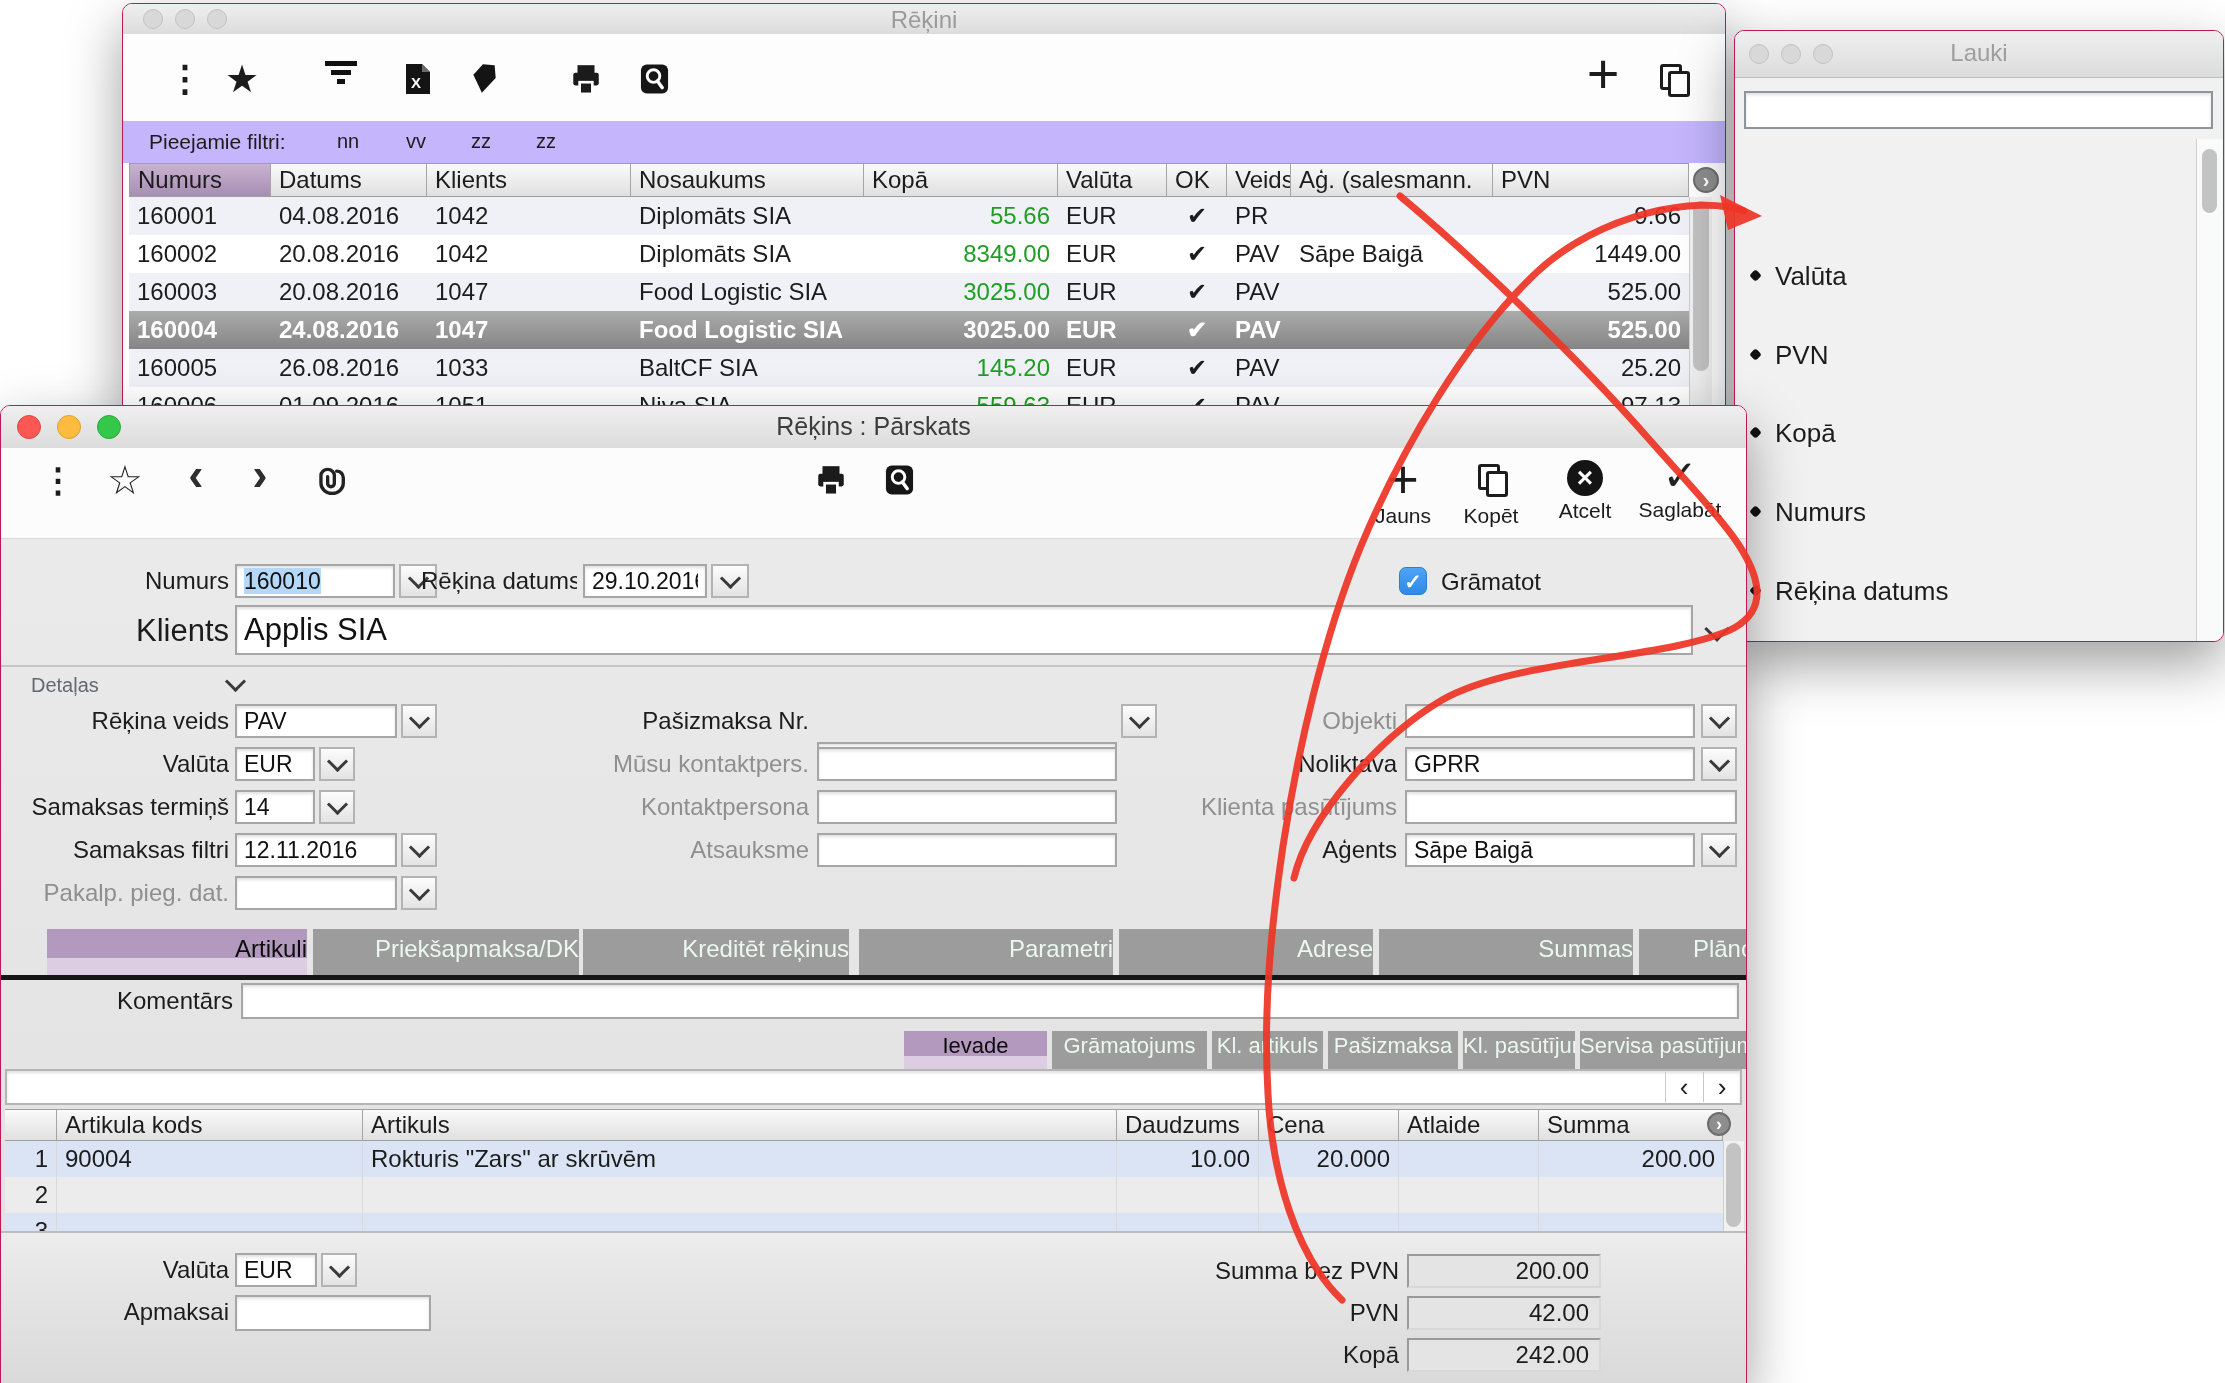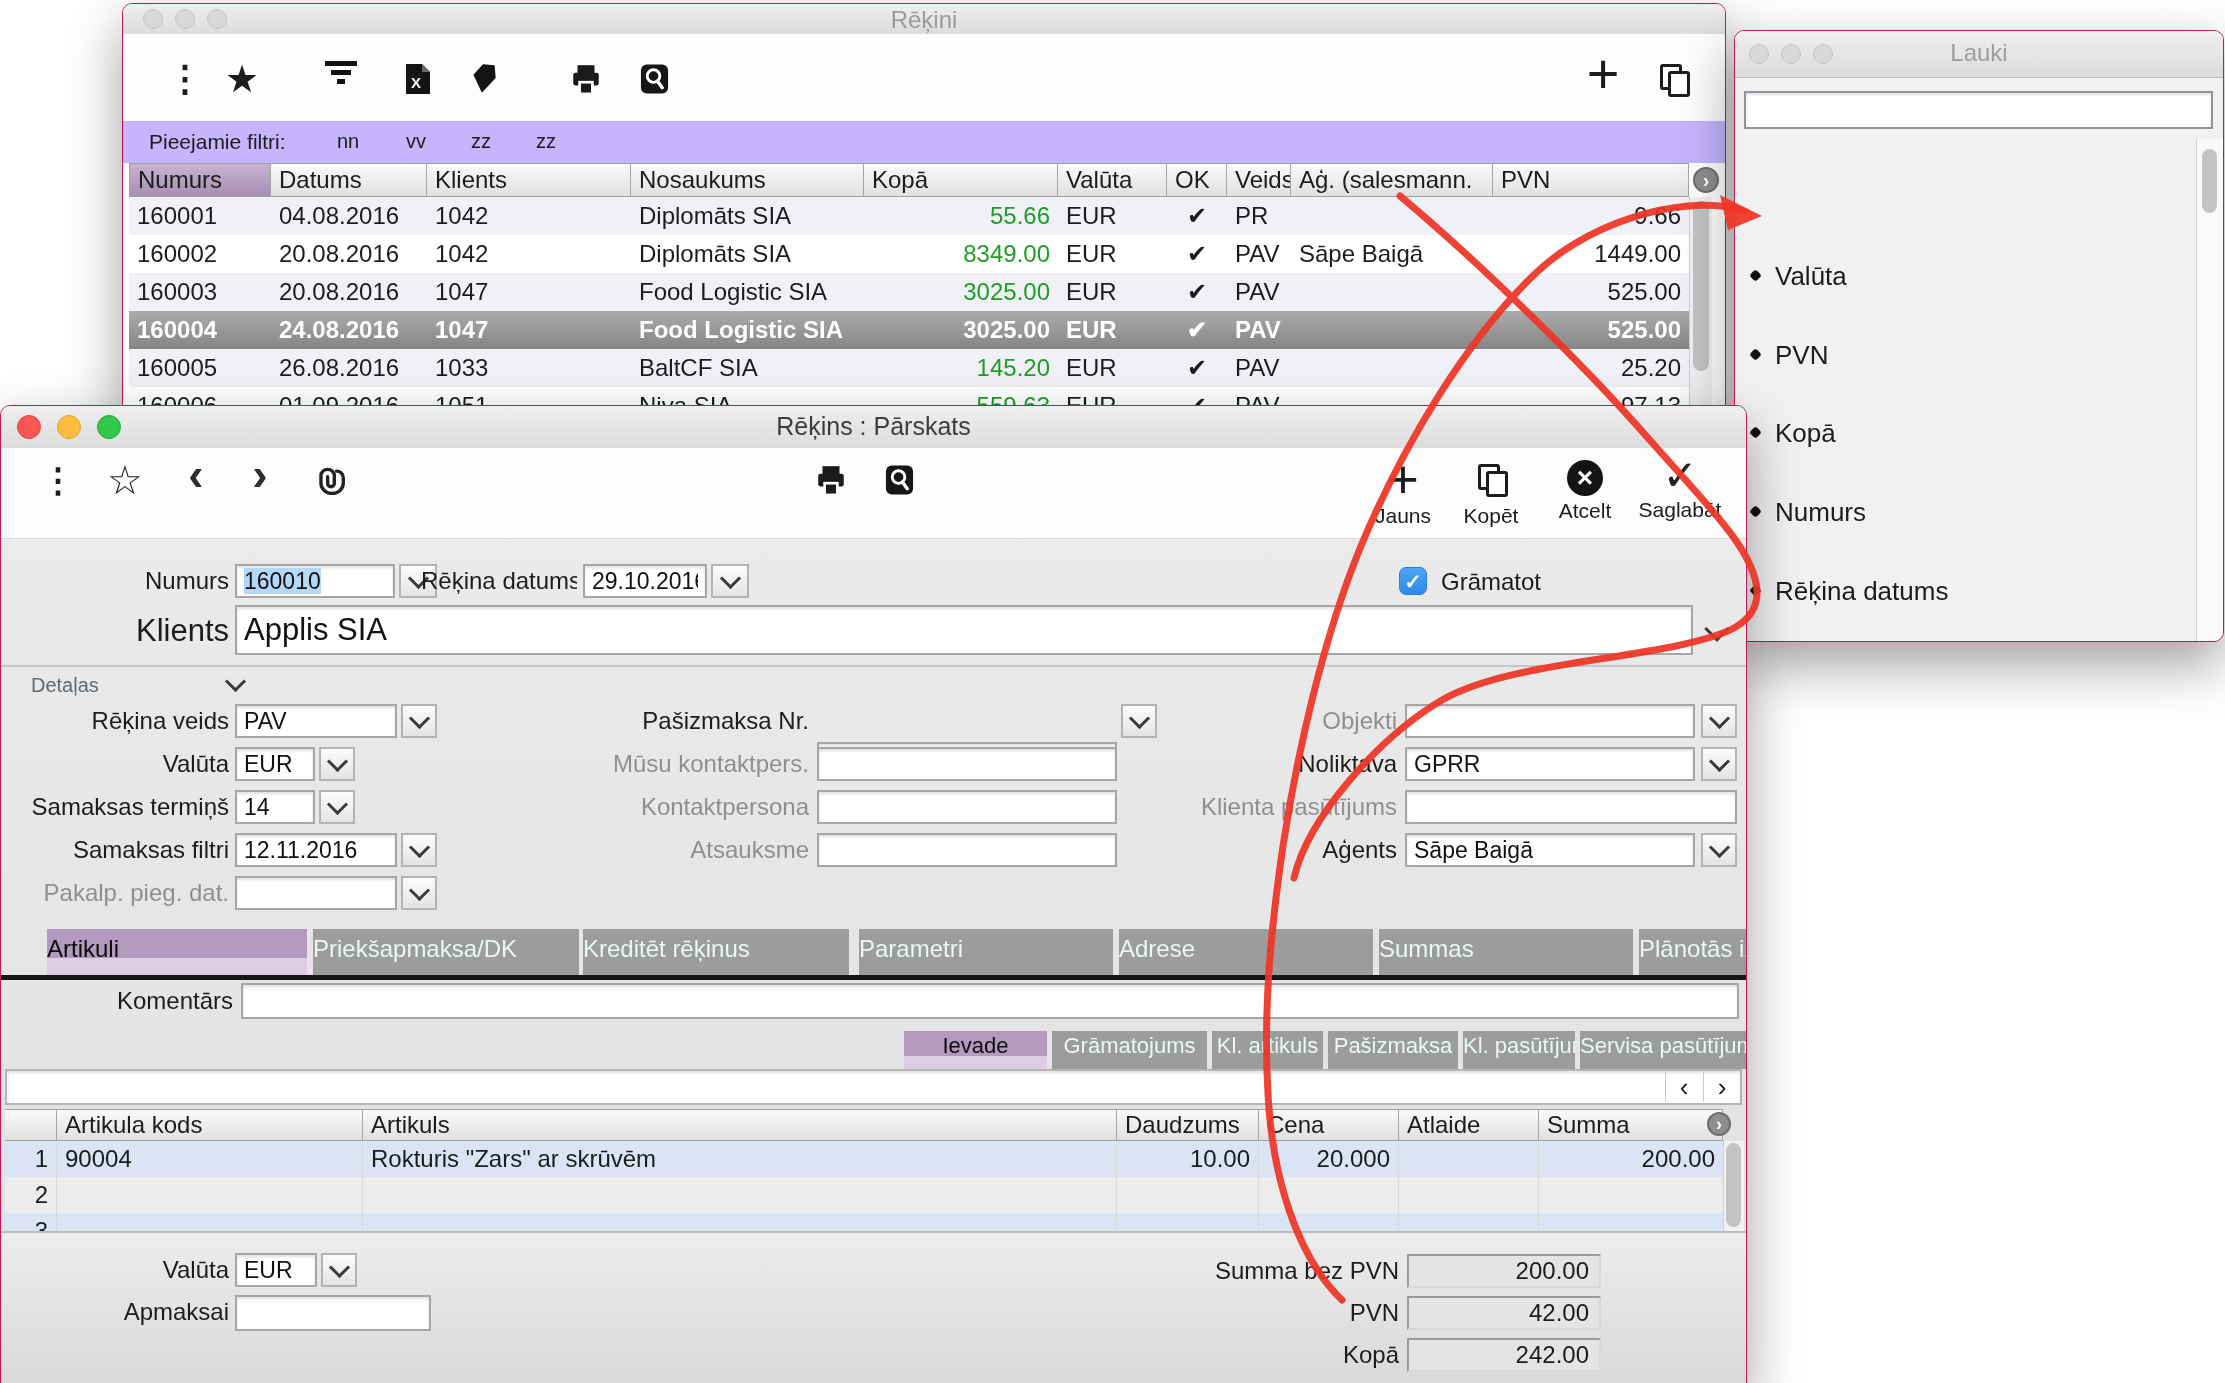--- a/index.html
+++ b/index.html
@@ -35,21 +35,21 @@
   .grn{color:#1f9e24}
   .lrow.odd{background:#f0f1f7}.lrow.even{background:#fff}
   .lrow.sel{background:linear-gradient(#ababab,#858585);color:#fff;font-weight:bold}
   .lrow.sel .grn{color:#fff}
   .okc{text-align:center}
   .circ-ch{position:absolute;width:26px;height:26px;border-radius:50%;background:#8e8e8e;border:2px solid #6d6d6d;
            color:#fff;font-size:20px;font-weight:bold;line-height:23px;text-align:center;box-sizing:border-box}
   .sbar{position:absolute;background:#f1f1f1;border-left:1px solid #cfcfcf}
   .sthumb{position:absolute;background:#c3c3c3;border-radius:9px}
   
-  .tab{position:absolute;height:46px;font-size:24px;text-align:left;line-height:40px;color:#ebf8f0;
+  .tab{position:absolute;height:46px;font-size:24px;text-align:right;line-height:40px;color:#ebf8f0;
        background:#9c9c9c;overflow:hidden;white-space:nowrap}
   .tab.on{background:linear-gradient(to bottom,#b399bd 0 62%,#dccde2 62% 100%);color:#0d0d0d}
   .stab{position:absolute;height:38px;font-size:22px;text-align:center;line-height:30px;color:#ebf8f0;
         background:#9c9c9c;overflow:hidden;white-space:nowrap}
   .stab.on{background:linear-gradient(to bottom,#b399bd 0 66%,#dccde2 66% 100%);color:#0d0d0d}
   
   .igrid{display:grid;grid-template-columns:52px 306px 754px 142px 140px 140px 184px}
   .ihc{background:linear-gradient(#fafafa,#e0e0e0);border-top:1px solid #9f9f9f;border-bottom:1px solid #9f9f9f;
        border-right:1px solid #a5a5a5;font-size:24px;line-height:30px;padding:0 8px;white-space:nowrap;overflow:hidden}
   .irow{position:absolute;left:4px;width:1718px;height:36px}

